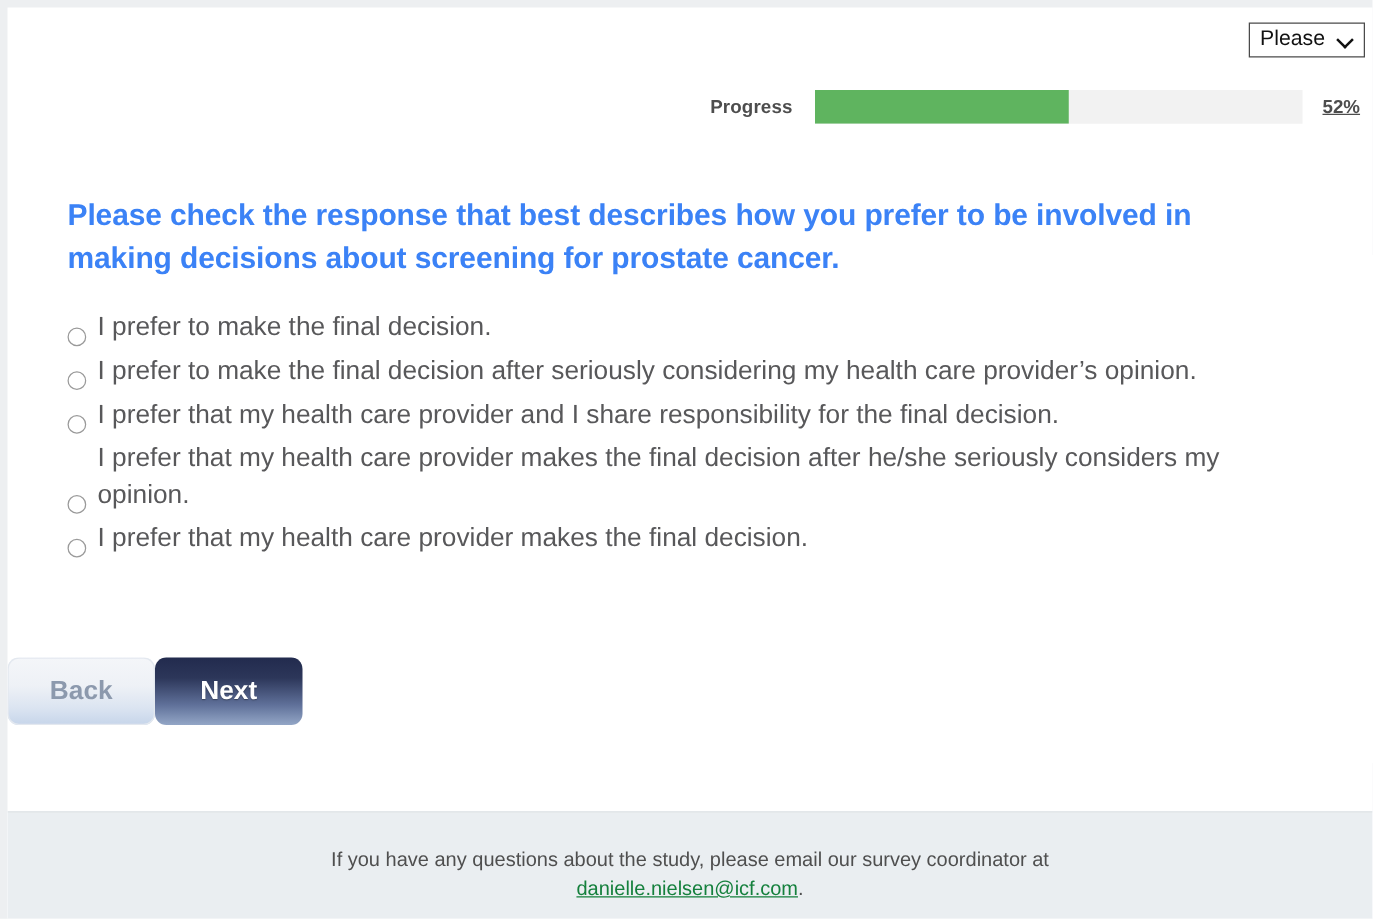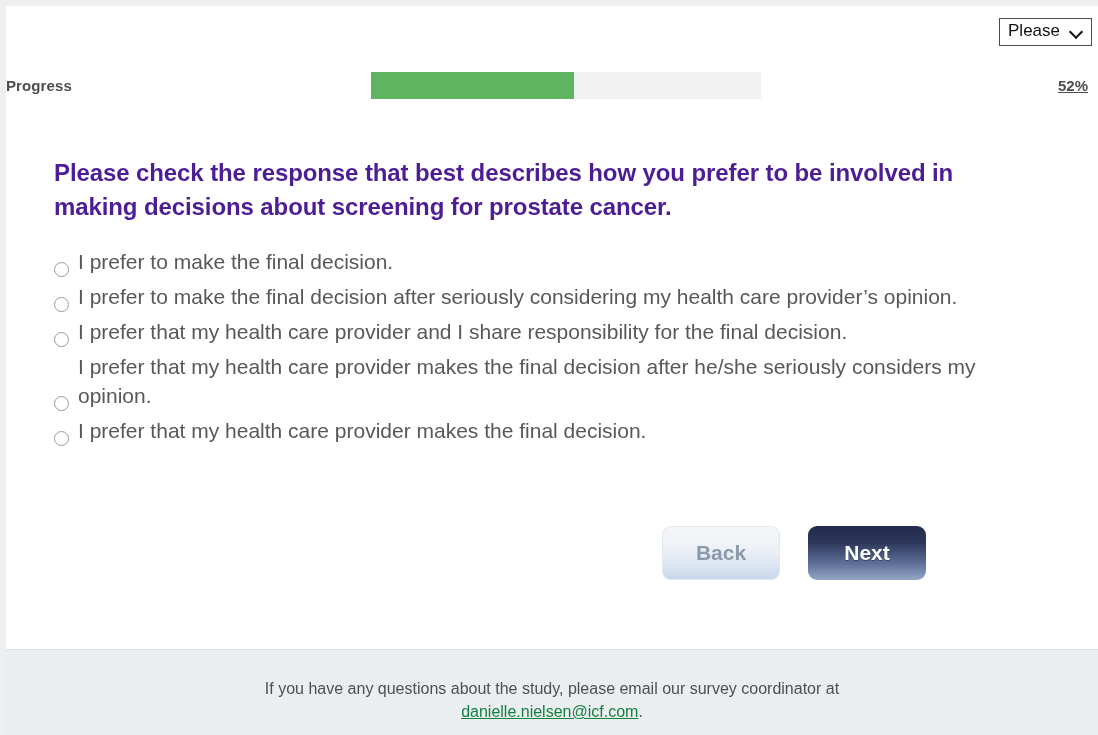--- a/index.html
+++ b/index.html
@@ -63,21 +63,21 @@
   }
 
   
   .progress-row {
     position: absolute;
     left: 0;
     top: 66px;
     width: 1092px;
     display: flex;
     align-items: center;
-    justify-content: space-between;
+    justify-content: flex-end;
   }
   .progress-label {
     font-size: 15px;
     font-weight: bold;
     color: #4d4d4d;
     margin-right: 18px;
     letter-spacing: .1px;
   }
   .progress-track {
     width: 390px;
@@ -103,21 +103,21 @@
   
   .content {
     position: absolute;
     left: 48px;
     top: 150px;
     width: 1000px;
   }
   .question {
     font-size: 24px;
     font-weight: bold;
-    color: #4c1d95;
+    color: #3b82f6;
     line-height: 1.42;
     margin: 0 0 22px 0;
     max-width: 945px;
     letter-spacing: -0.1px;
   }
 
   .options {
     margin: 0;
     padding: 0;
     list-style: none;
@@ -144,24 +144,23 @@
     line-height: 1.38;
     padding-top: 2px;
     max-width: 975px;
   }
 
   
   .btn-row {
     position: absolute;
     left: 0;
     top: 520px;
-    width: 920px;
-    display: flex;
-    justify-content: flex-end;
-    gap: 28px;
+    width: 1092px;
+    display: flex;
+    justify-content: flex-start;
   }
   .btn {
     width: 118px;
     height: 54px;
     border-radius: 9px;
     border: none;
     font-size: 21px;
     font-weight: bold;
     font-family: "Liberation Sans", sans-serif;
     cursor: pointer;

